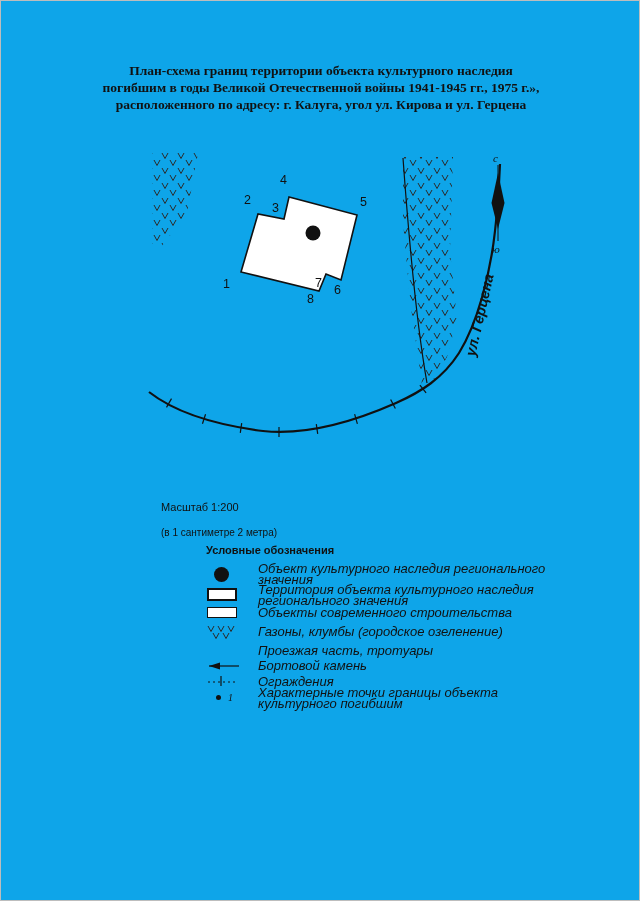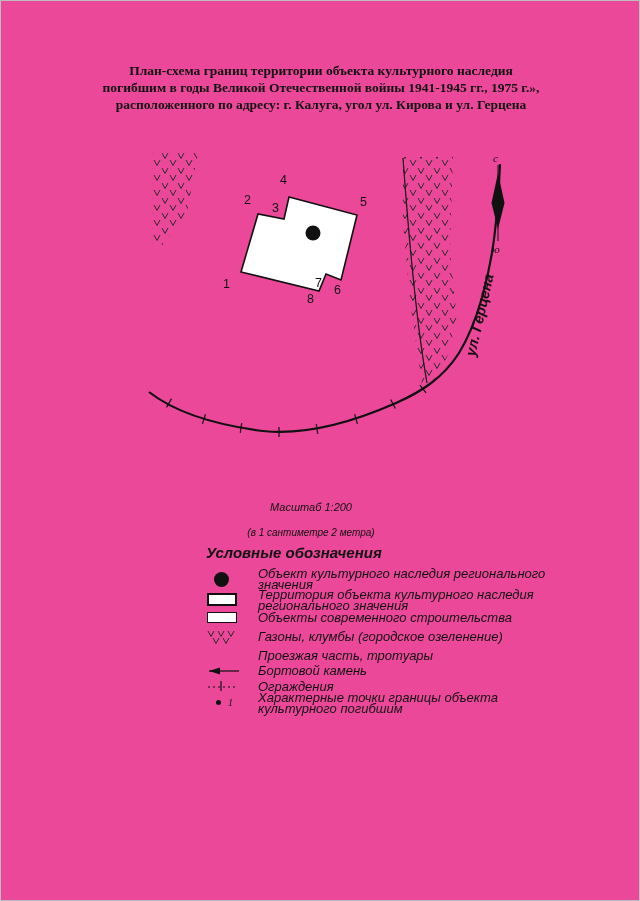--- a/index.html
+++ b/index.html
@@ -1,29 +1,29 @@
 <!DOCTYPE html>
 <html><head>
 <meta charset="utf-8">
 <style>
   html,body{margin:0;padding:0;background:#9a9a9a;}
-  .page{position:relative;width:640px;height:901px;background:#ec4899;margin:0 auto;
+  .page{position:relative;width:640px;height:901px;background:#0ea5e9;margin:0 auto;
         border:1px solid #bdbdbd;box-sizing:border-box;overflow:hidden;
         font-family:"Liberation Sans",sans-serif;color:#111;}
   .title{position:absolute;top:61px;left:67px;width:506px;text-align:center;
          font-family:"Liberation Serif",serif;font-weight:bold;font-size:13.5px;line-height:17px;}
   .map-svg{position:absolute;top:0;left:0;}
   .pt{font:12.5px "Liberation Sans",sans-serif;fill:#111;}
   .compass-label{font:italic 11px "Liberation Serif",serif;fill:#111;}
   .street-text{font:italic bold 14.5px "Liberation Sans",sans-serif;fill:#111;}
-  .scale-block{position:absolute;top:500px;left:160px;width:300px;text-align:center;font-style:italic;}
+  .scale-block{position:absolute;top:500px;left:160px;width:300px;}
   .scale-line1{font-size:11px;}
   .scale-line2{font-size:10px;margin-top:14px;}
   .legend{position:absolute;top:543px;left:205px;width:340px;}
-  .legend-header{font-size:15px;font-weight:bold;font-style:italic;margin-bottom:8px;}
+  .legend-header{font-size:11px;font-weight:bold;margin-bottom:8px;}
   .legend-row{display:flex;align-items:center;margin-bottom:2px;}
   .legend-sym{width:52px;flex:0 0 52px;display:flex;align-items:center;}
   .legend-label{font-size:13px;font-style:italic;line-height:11px;}
   .sym-circle{width:15px;height:15px;border-radius:50%;background:#111;margin-left:8px;}
   .sym-territory{width:26px;height:9px;border:2px solid #111;background:#fff;margin-left:1px;}
   .sym-construction{width:28px;height:9px;border:1px solid #111;background:#fff;margin-left:1px;}
   .pt-dot{width:5px;height:5px;border-radius:50%;background:#111;margin-left:10px;}
   .pt-num{font-size:10px;font-style:italic;margin-left:7px;font-family:"Liberation Serif",serif;}
   .r1{height:20px}.r2{height:17px}.r3{height:14px}.r4{height:21px}
   .r5{height:13px}.r6{height:13px}.r7{height:14px}.r8{height:15px}

